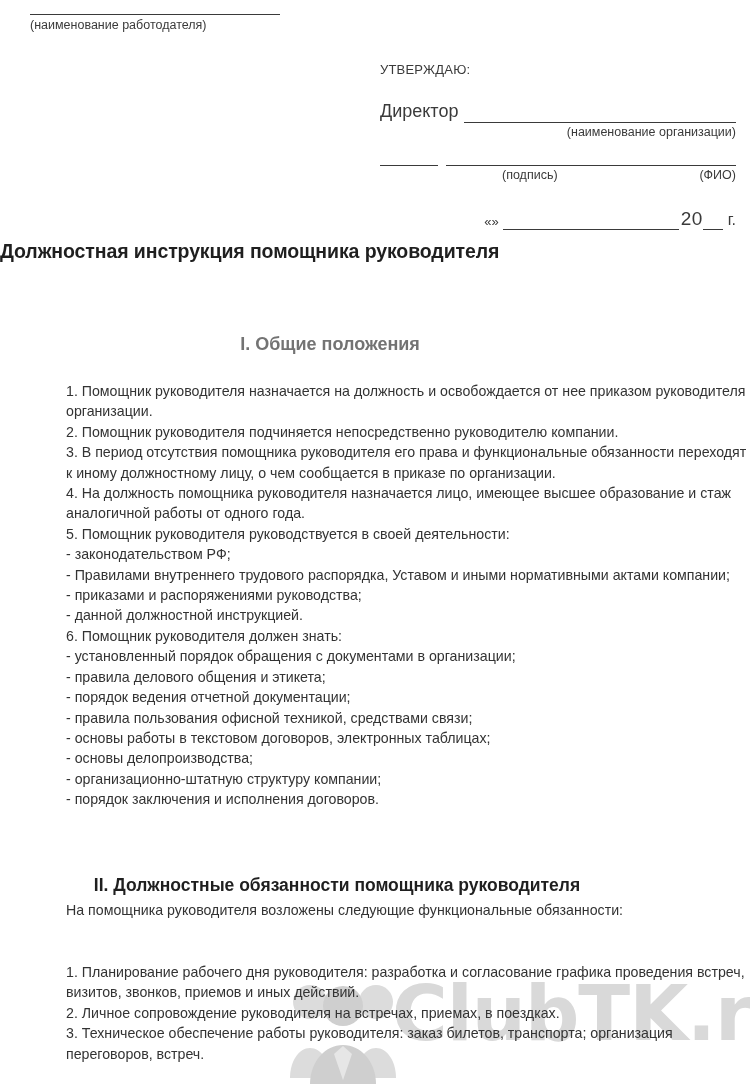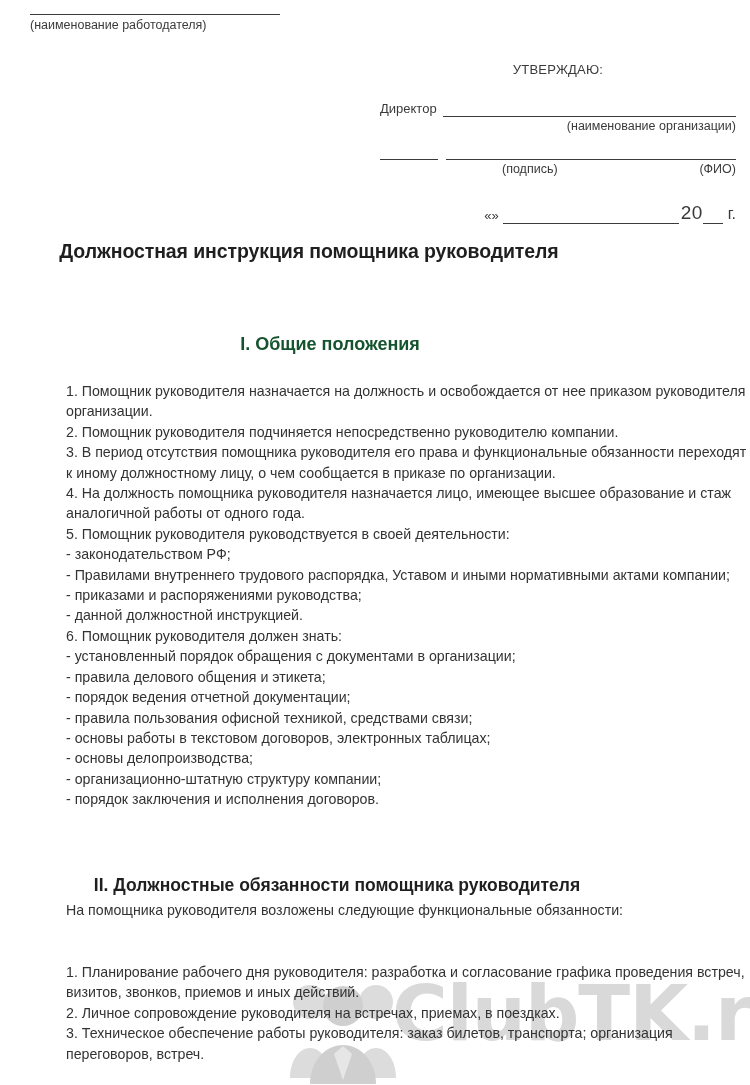--- a/index.html
+++ b/index.html
@@ -71,33 +71,33 @@
     white-space: nowrap;
   }
 
   .approve-block {
     position: absolute;
     left: 380px;
     top: 62px;
     width: 356px;
   }
   .approve-word {
-    text-align: center;
+    text-align: left;
     font-size: 13px;
     color: #3a3a3a;
     letter-spacing: 0.2px;
   }
 
   .dir-row {
     display: flex;
     align-items: flex-end;
     margin-top: 24px;
   }
   .dir-label {
-    font-size: 13px;
+    font-size: 18px;
     color: #3a3a3a;
     white-space: nowrap;
     padding-right: 6px;
     padding-bottom: 1px;
   }
   .dir-rule { flex: 1 1 auto; }
   .cap-right {
     text-align: right;
     font-size: 12.5px;
     color: #3a3a3a;
@@ -140,35 +140,35 @@
   }
   .date-year u { text-decoration: none; border-bottom: 1.5px solid #3a3a3a; padding: 0 7px; }
   .date-g { font-size: 16px; padding-left: 5px; padding-bottom: 1px; white-space: nowrap; }
 
   
   .doc-title {
     position: absolute;
     left: 0;
     top: 240px;
     width: 618px;
-    text-align: center;
+    text-align: left;
     font-size: 19.5px;
     font-weight: bold;
     color: #1f1f1f;
     letter-spacing: -0.1px;
   }
   .section-1-title {
     position: absolute;
     left: 0;
     top: 334px;
     width: 660px;
     text-align: center;
     font-size: 18px;
     font-weight: bold;
-    color: #14532d;
+    color: #737373;
   }
   .section-2-title {
     position: absolute;
     left: 0;
     top: 875px;
     width: 674px;
     text-align: center;
     font-size: 17.5px;
     font-weight: bold;
     color: #1f1f1f;

